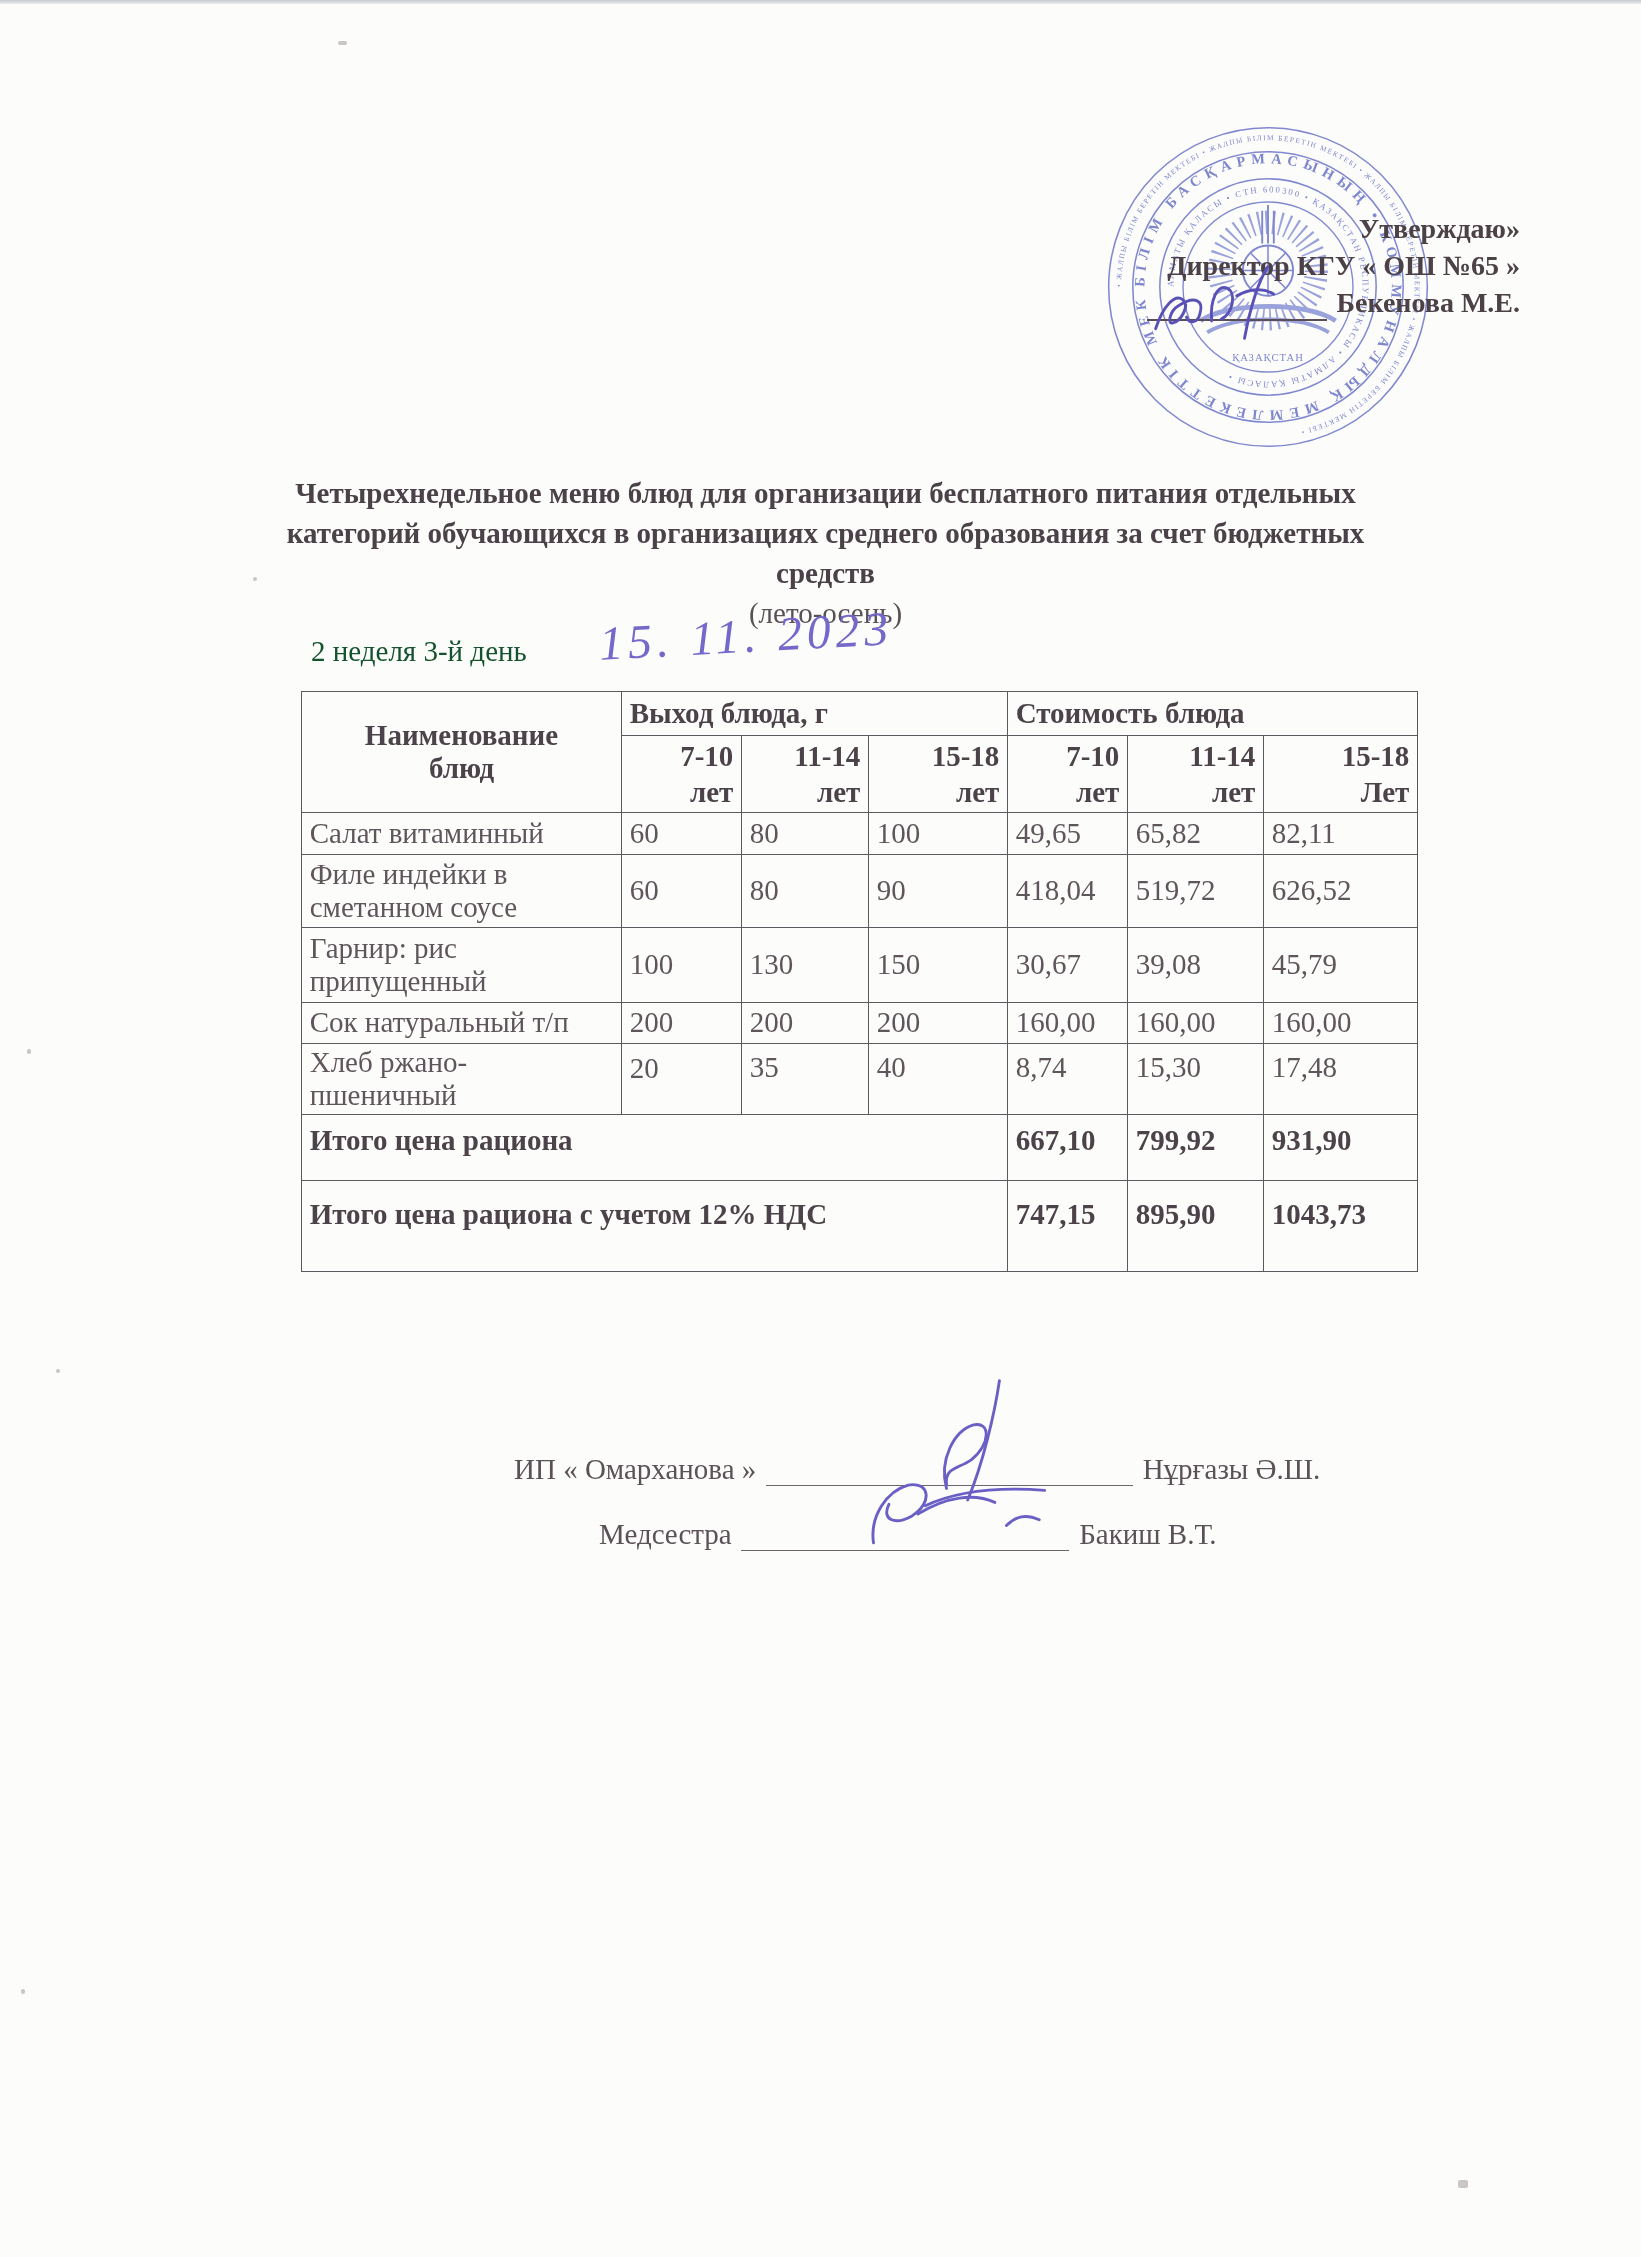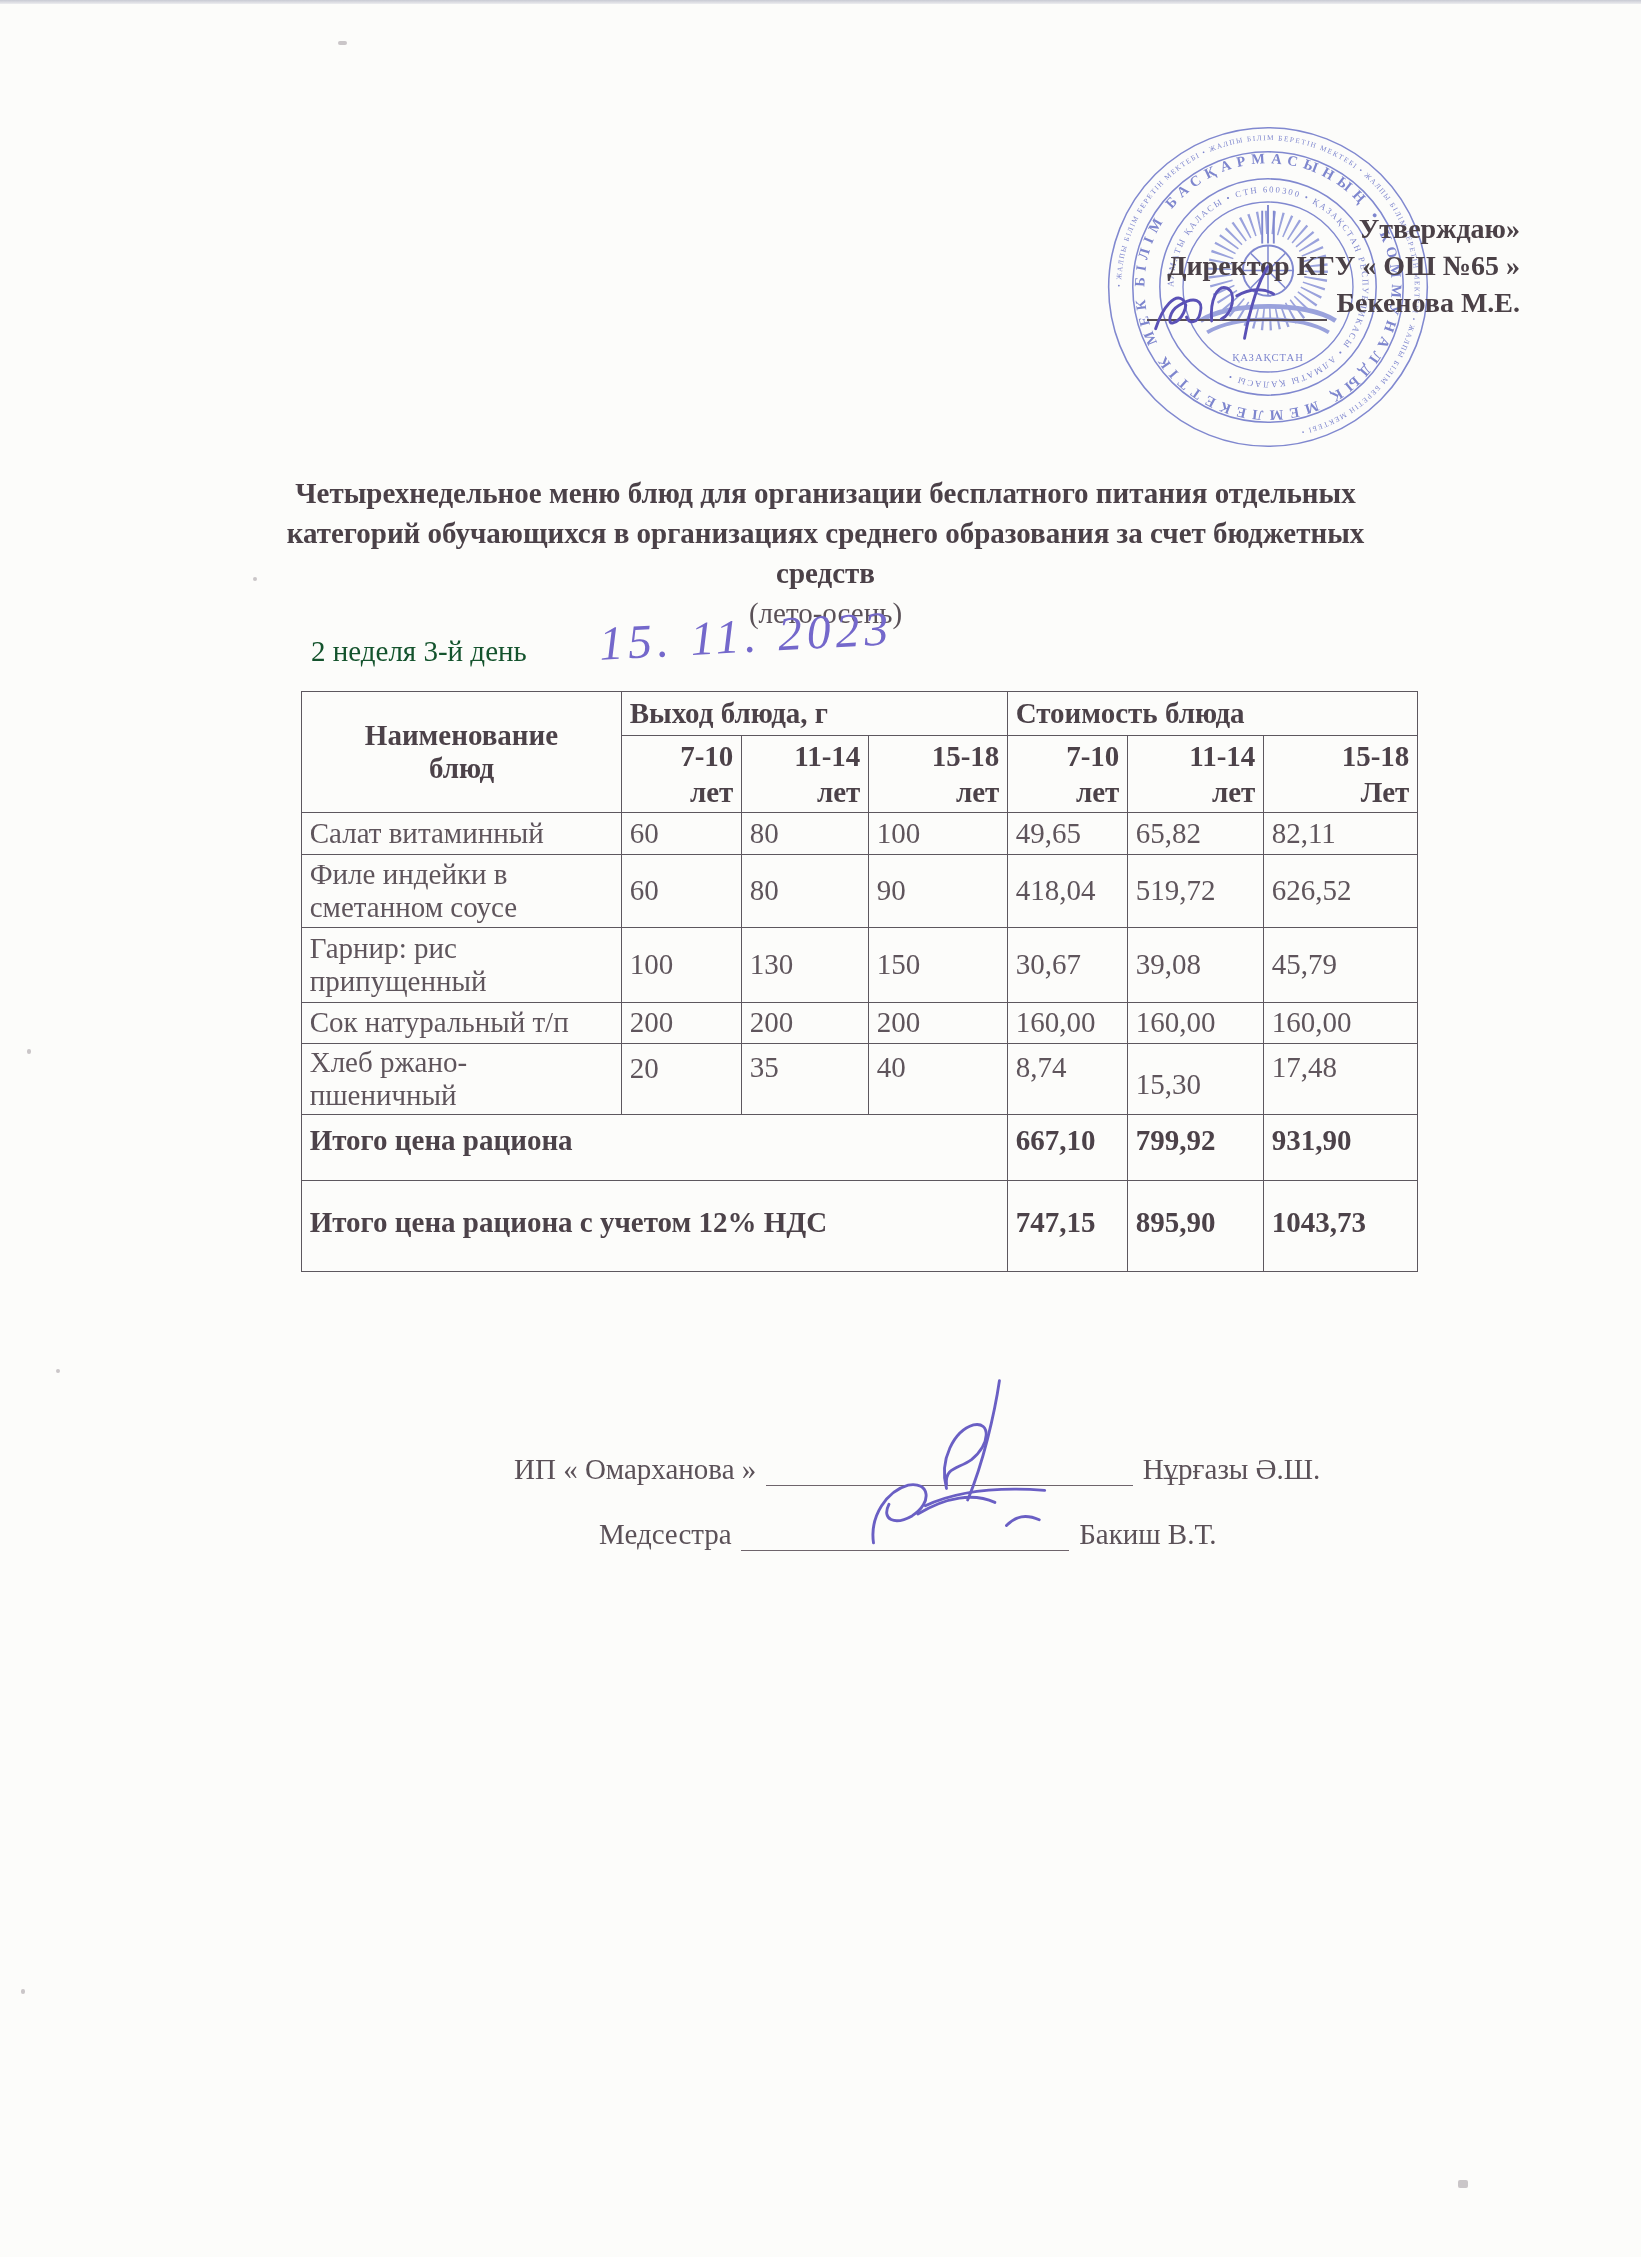--- a/index.html
+++ b/index.html
@@ -60,21 +60,21 @@
   td.name-h{text-align:center;}
   td.group-h{text-align:left;padding-left:13.5px;}
   td.age-h{text-align:right;line-height:36px;}
   td.num{padding-left:13.5px;}
   tr.h1{height:44px;} tr.h2{height:75px;}
   tr.r1{height:42px;} tr.r2{height:73px;} tr.r3{height:75px;}
   tr.r4{height:41px;} tr.r5{height:68px;}
   tr.rowtotal{height:66px;} tr.rowtotalvat{height:91px;}
   tr.rowtotal td,tr.rowtotalvat td{font-weight:700;color:#4c4249;vertical-align:top;}
   tr.rowtotal td{padding-top:9.7px;margin-top:15px;}
-  tr.rowtotalvat td{padding-top:25px;}
+  tr.rowtotalvat td{padding-top:17px;}
   td.total-label{padding-left:7.7px;}
 
   
   .sign-row{position:absolute;z-index:2;font-size:29px;color:#5b5158;white-space:nowrap;}
   .sign-row .line{
     display:inline-block;height:29px;border-bottom:1.9px solid #6e646b;
     vertical-align:bottom;margin:0 9.7px;
   }
   .sig-svg{position:absolute;z-index:3;}
 </style>
@@ -221,21 +221,21 @@
         <td class="num">160,00</td>
         <td class="num">160,00</td>
       </tr>
       <tr class="r5">
         <td class="wsp">Хлеб ржано-
 пшеничный</td>
         <td class="num" style="vertical-align:top;padding-top:8px">20</td>
         <td class="num" style="vertical-align:top;padding-top:7.7px">35</td>
         <td class="num" style="vertical-align:top;padding-top:7.7px">40</td>
         <td class="num" style="vertical-align:top;padding-top:7.7px">8,74</td>
-        <td class="num" style="vertical-align:top;padding-top:24px">15,30</td>
+        <td class="num" style="vertical-align:top;padding-top:7px">15,30</td>
         <td class="num" style="vertical-align:top;padding-top:7.7px">17,48</td>
       </tr>
       <tr class="rowtotal">
         <td class="total-label" colspan="4">Итого цена рациона</td>
         <td class="num">667,10</td>
         <td class="num">799,92</td>
         <td class="num">931,90</td>
       </tr>
       <tr class="rowtotalvat">
         <td class="total-label" colspan="4">Итого цена рациона с учетом 12% НДС</td>

